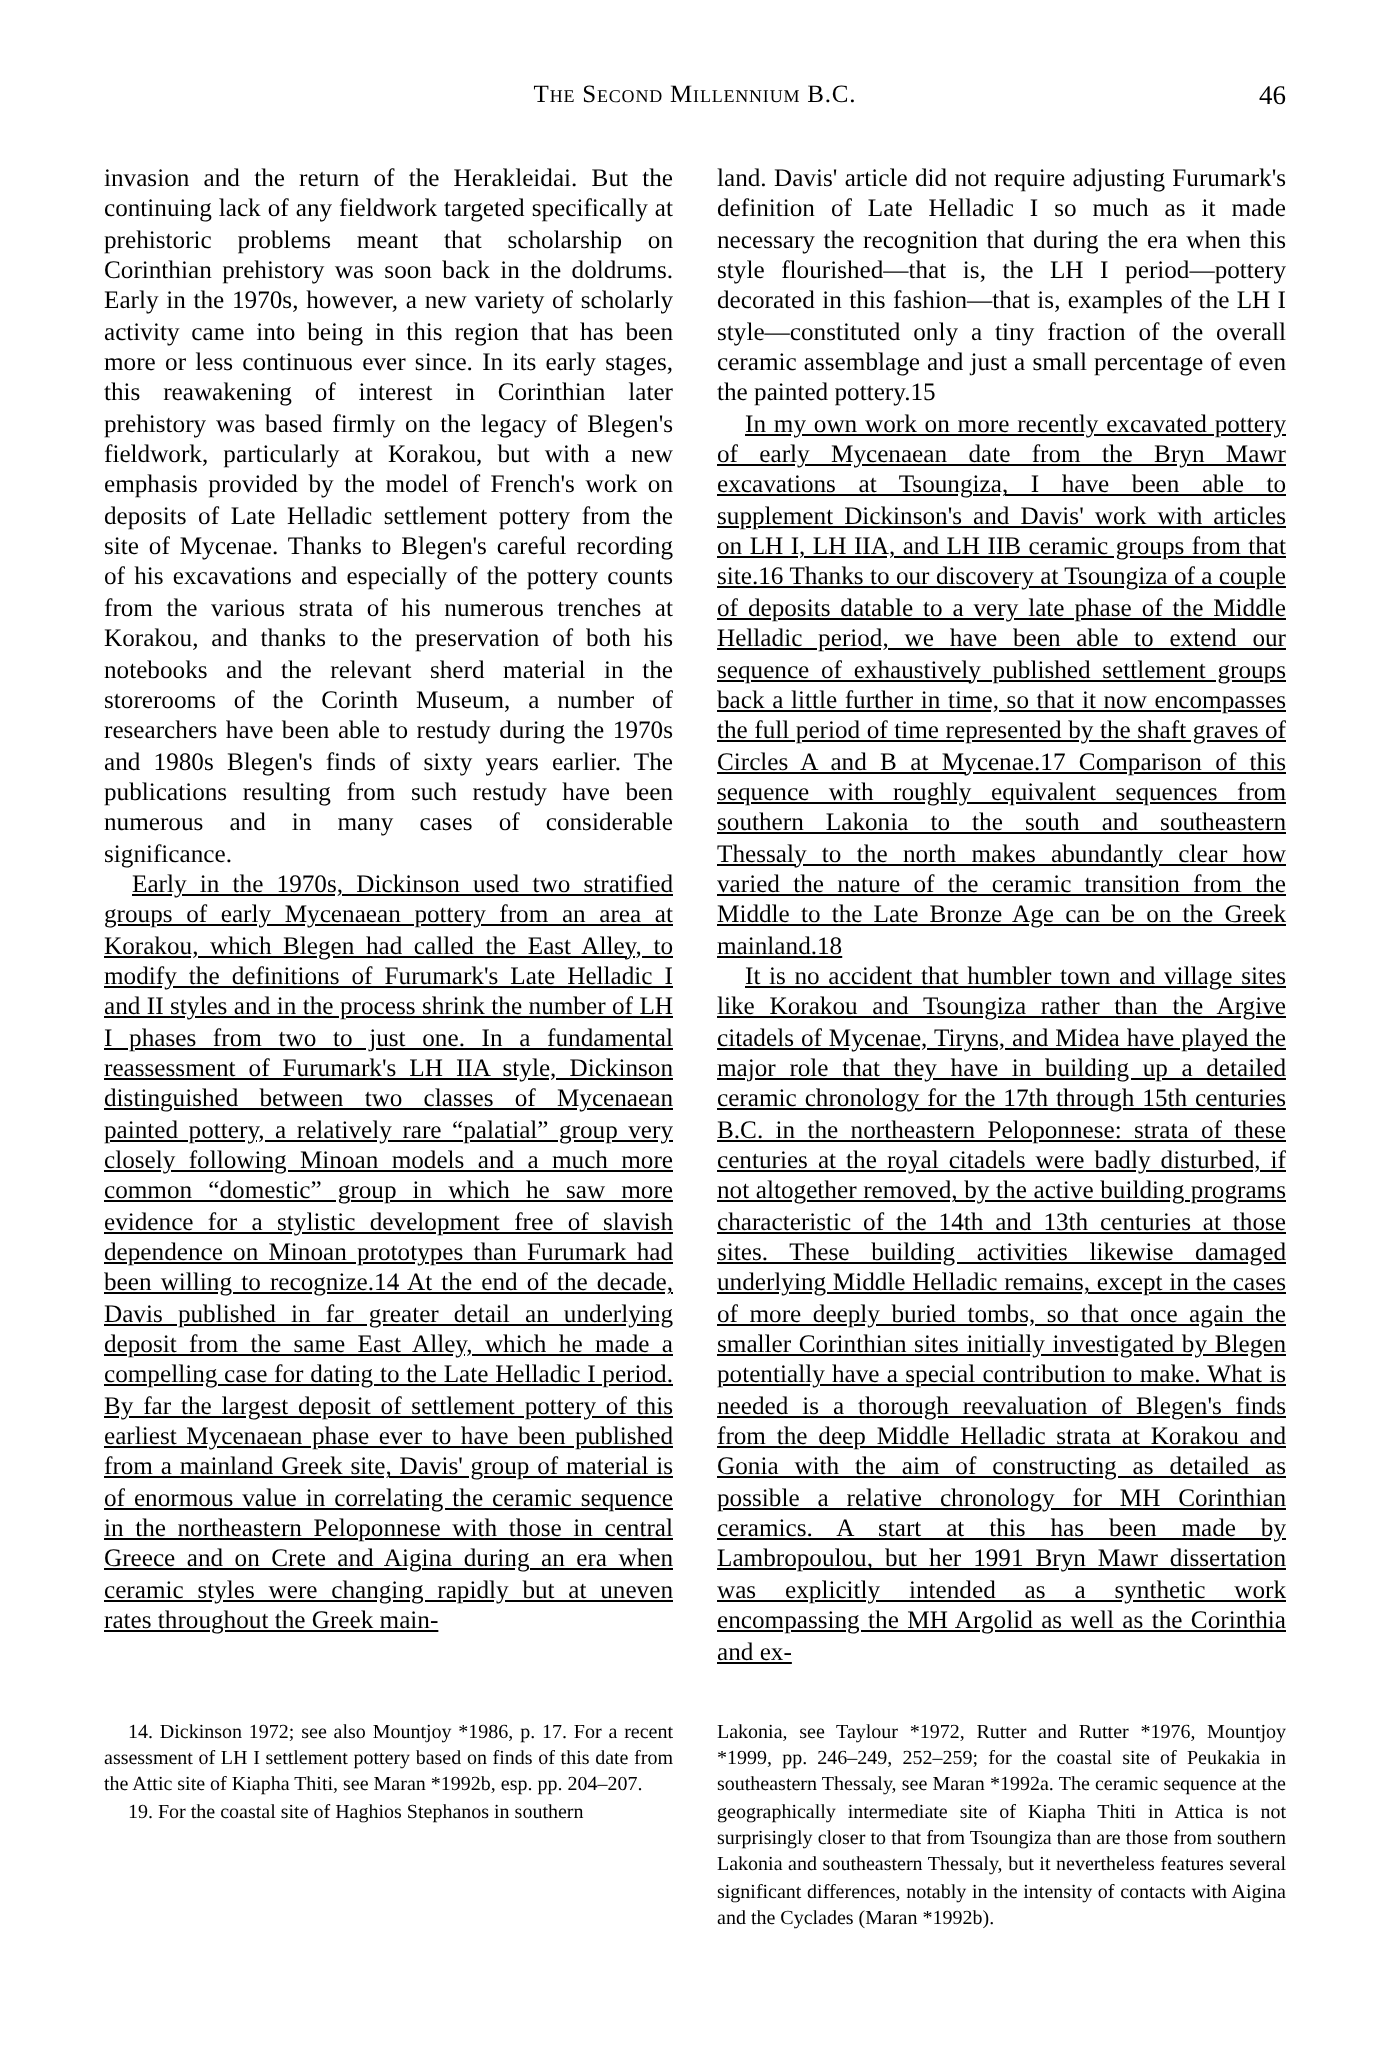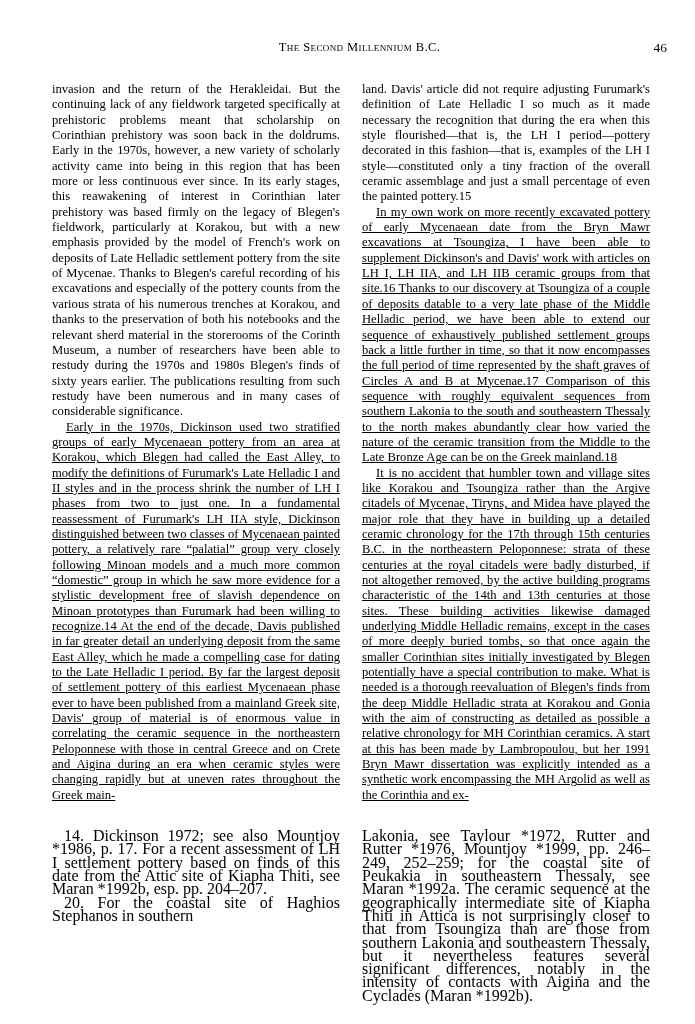--- a/index.html
+++ b/index.html
@@ -12,21 +12,21 @@
     height: 1024px;
     font-family: "Liberation Serif", serif;
     color: #000000;
     position: relative;
     overflow: hidden;
   }
   .page {
     width: 695px;
     height: 1024px;
     box-sizing: border-box;
-    padding: 40px 28px 30px 52px;
+    padding: 40px 52px 30px 52px;
     position: relative;
   }
   .running-head {
     display: flex;
     align-items: baseline;
     justify-content: center;
     position: relative;
     height: 22px;
     margin-bottom: 20px;
   }
@@ -56,21 +56,21 @@
     text-align: justify;
     text-justify: inter-word;
     hyphens: none;
   }
   p.body.indent {
     text-indent: 14px;
     text-decoration: underline;
   }
   p.note {
     margin: 0;
-    font-size: 16px;
+    font-size: 10px;
     line-height: 13.3px;
     text-align: justify;
     text-indent: 12px;
   }
   .notes-block {
     margin-top: 26px;
   }
 </style>
 </head>
 <body>
@@ -93,20 +93,20 @@
       <p class="body">land. Davis' article did not require adjusting Furumark's definition of Late Helladic I so much as it made necessary the recognition that during the era when this style flourished—that is, the LH I period—pottery decorated in this fashion—that is, examples of the LH I style—constituted only a tiny fraction of the overall ceramic assemblage and just a small percentage of even the painted pottery.15</p>
       <p class="body indent">In my own work on more recently excavated pottery of early Mycenaean date from the Bryn Mawr excavations at Tsoungiza, I have been able to supplement Dickinson's and Davis' work with articles on LH I, LH IIA, and LH IIB ceramic groups from that site.16 Thanks to our discovery at Tsoungiza of a couple of deposits datable to a very late phase of the Middle Helladic period, we have been able to extend our sequence of exhaustively published settlement groups back a little further in time, so that it now encompasses the full period of time represented by the shaft graves of Circles A and B at Mycenae.17 Comparison of this sequence with roughly equivalent sequences from southern Lakonia to the south and southeastern Thessaly to the north makes abundantly clear how varied the nature of the ceramic transition from the Middle to the Late Bronze Age can be on the Greek mainland.18</p>
       <p class="body indent">It is no accident that humbler town and village sites like Korakou and Tsoungiza rather than the Argive citadels of Mycenae, Tiryns, and Midea have played the major role that they have in building up a detailed ceramic chronology for the 17th through 15th centuries B.C. in the northeastern Peloponnese: strata of these centuries at the royal citadels were badly disturbed, if not altogether removed, by the active building programs characteristic of the 14th and 13th centuries at those sites. These building activities likewise damaged underlying Middle Helladic remains, except in the cases of more deeply buried tombs, so that once again the smaller Corinthian sites initially investigated by Blegen potentially have a special contribution to make. What is needed is a thorough reevaluation of Blegen's finds from the deep Middle Helladic strata at Korakou and Gonia with the aim of constructing as detailed as possible a relative chronology for MH Corinthian ceramics. A start at this has been made by Lambropoulou, but her 1991 Bryn Mawr dissertation was explicitly intended as a synthetic work encompassing the MH Argolid as well as the Corinthia and ex-</p>
     </div>
 
   </div>
 
   <div class="columns notes-block">
     <div class="col">
       <p class="note">14. Dickinson 1972; see also Mountjoy *1986, p. 17. For a recent assessment of LH I settlement pottery based on finds of this date from the Attic site of Kiapha Thiti, see Maran *1992b, esp. pp. 204–207.</p>
-      <p class="note">20. For the coastal site of Haghios Stephanos in southern</p>
+      <p class="note">19. For the coastal site of Haghios Stephanos in southern</p>
     </div>
     <div class="col">
       <p class="note" style="text-indent:0">Lakonia, see Taylour *1972, Rutter and Rutter *1976, Mountjoy *1999, pp. 246–249, 252–259; for the coastal site of Peukakia in southeastern Thessaly, see Maran *1992a. The ceramic sequence at the geographically intermediate site of Kiapha Thiti in Attica is not surprisingly closer to that from Tsoungiza than are those from southern Lakonia and southeastern Thessaly, but it nevertheless features several significant differences, notably in the intensity of contacts with Aigina and the Cyclades (Maran *1992b).</p>
     </div>
   </div>
 
 </div>
 
 </body></html>

